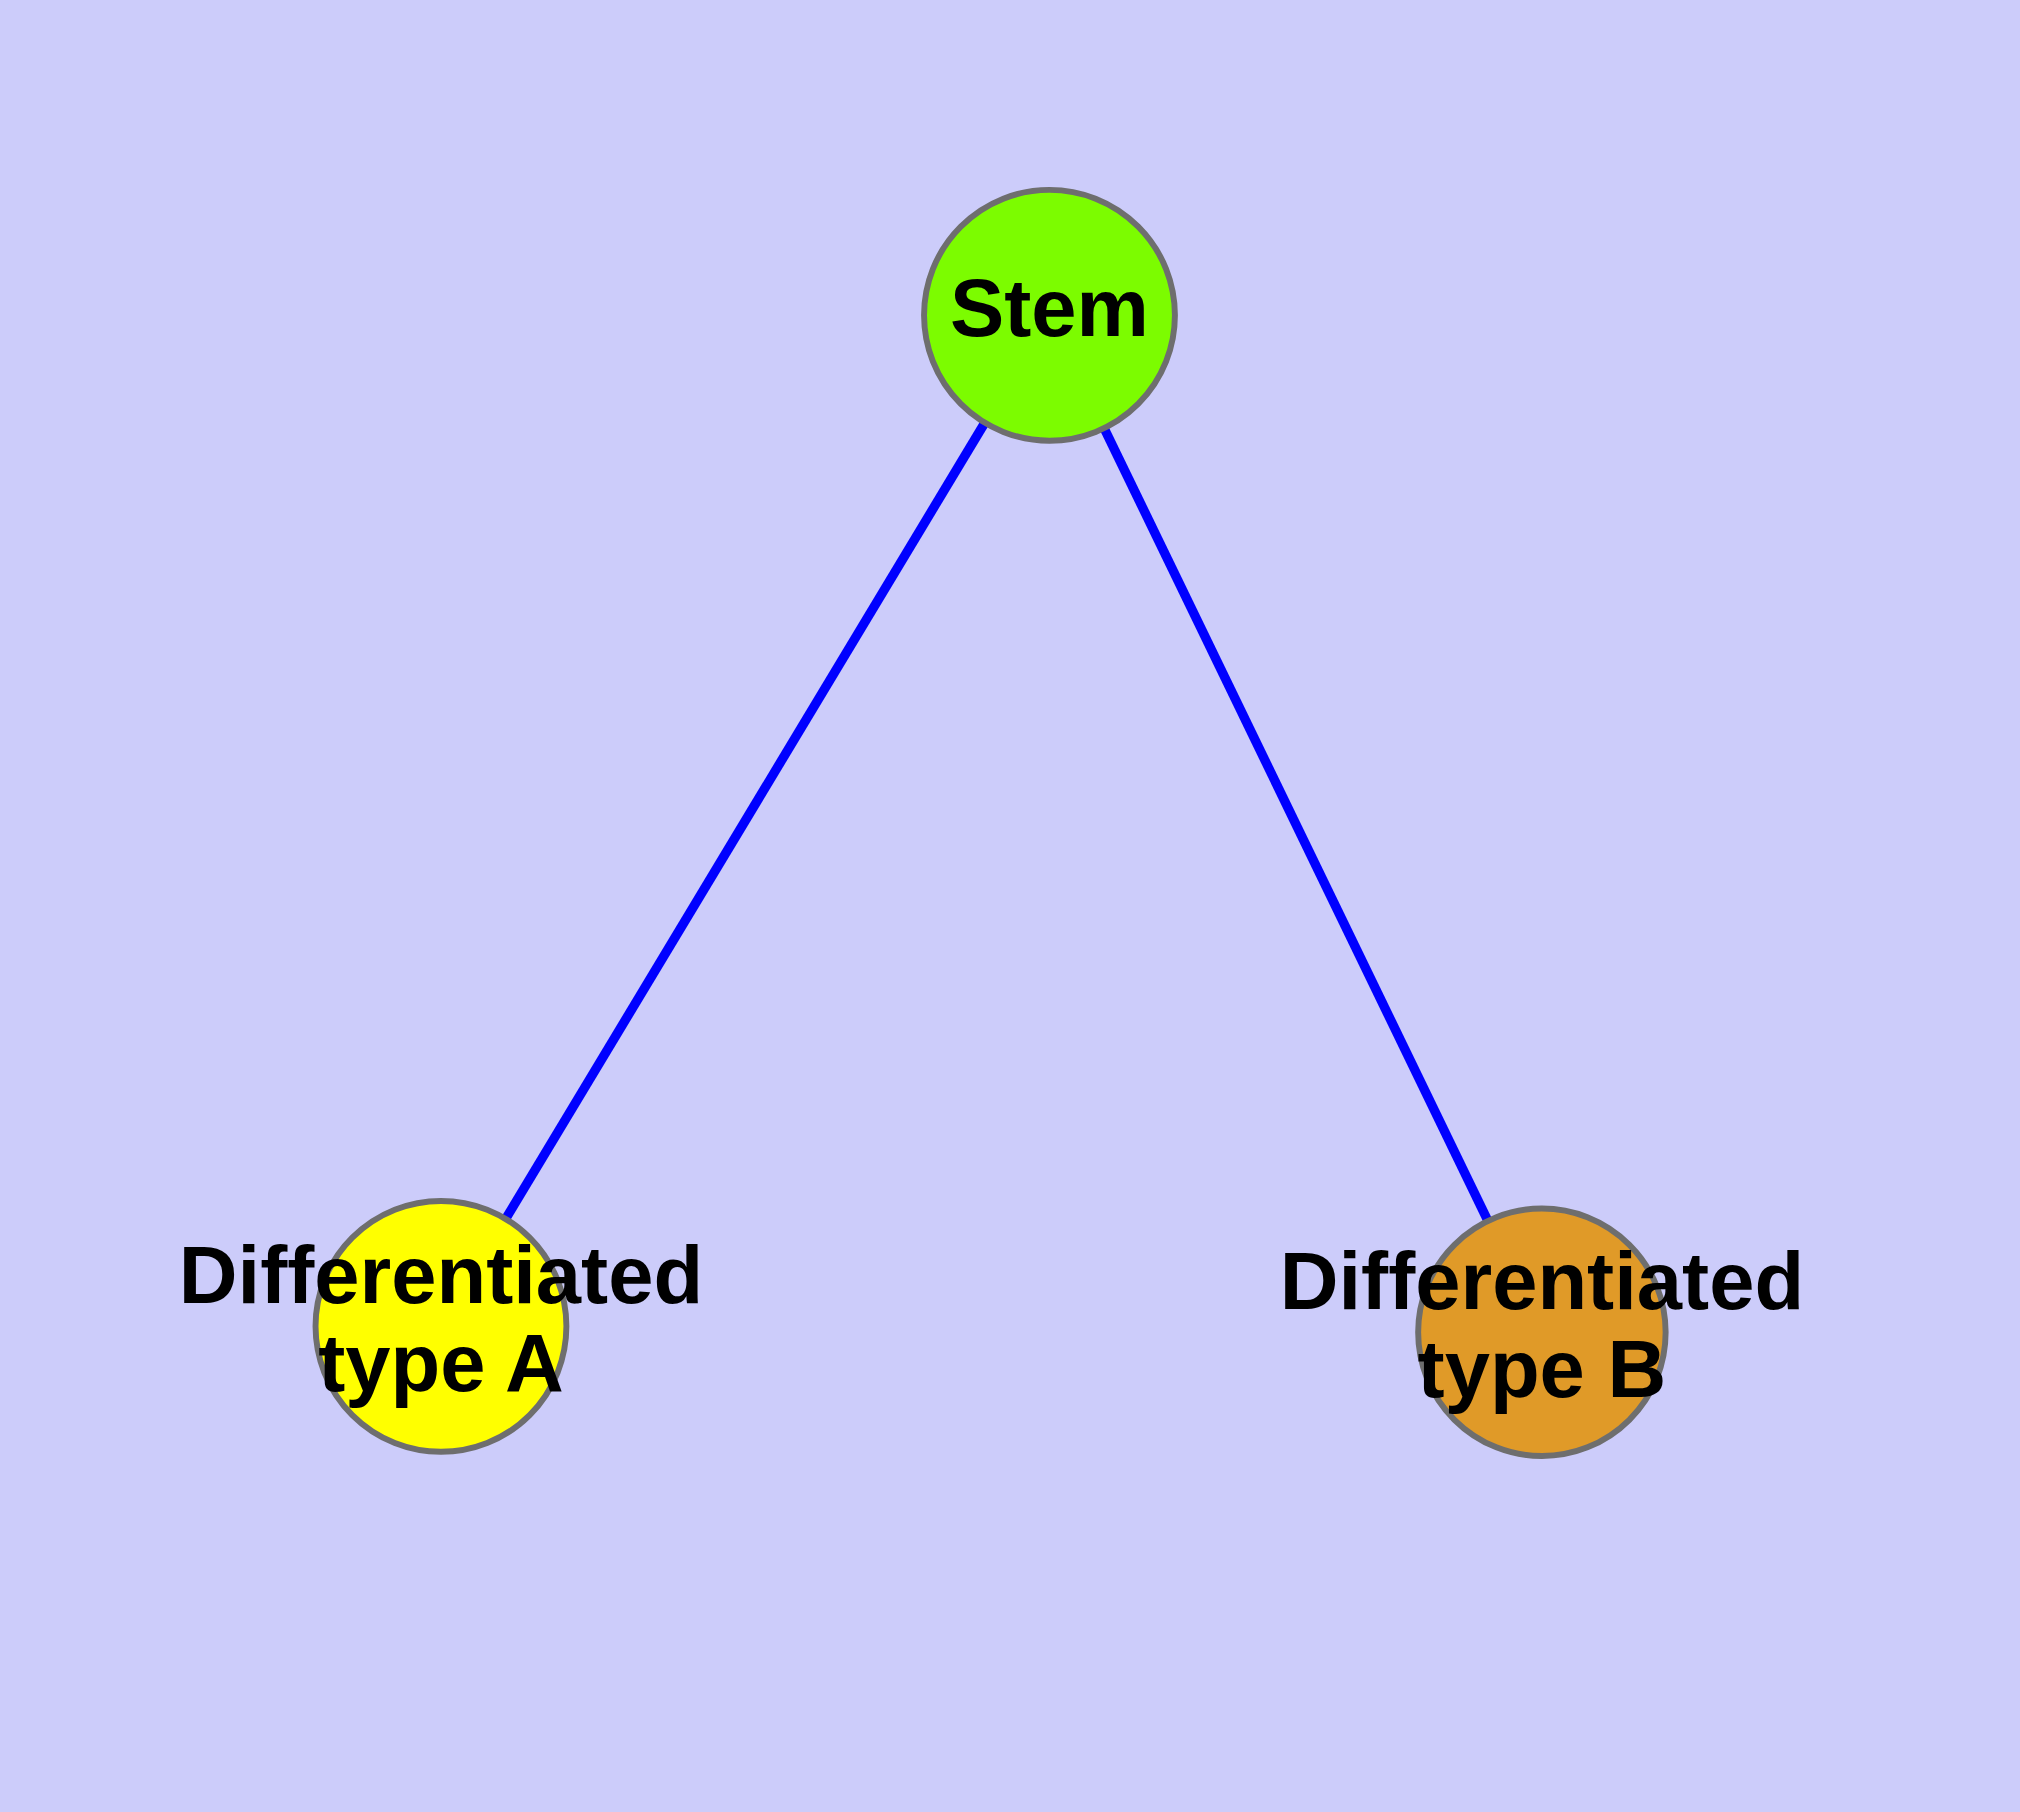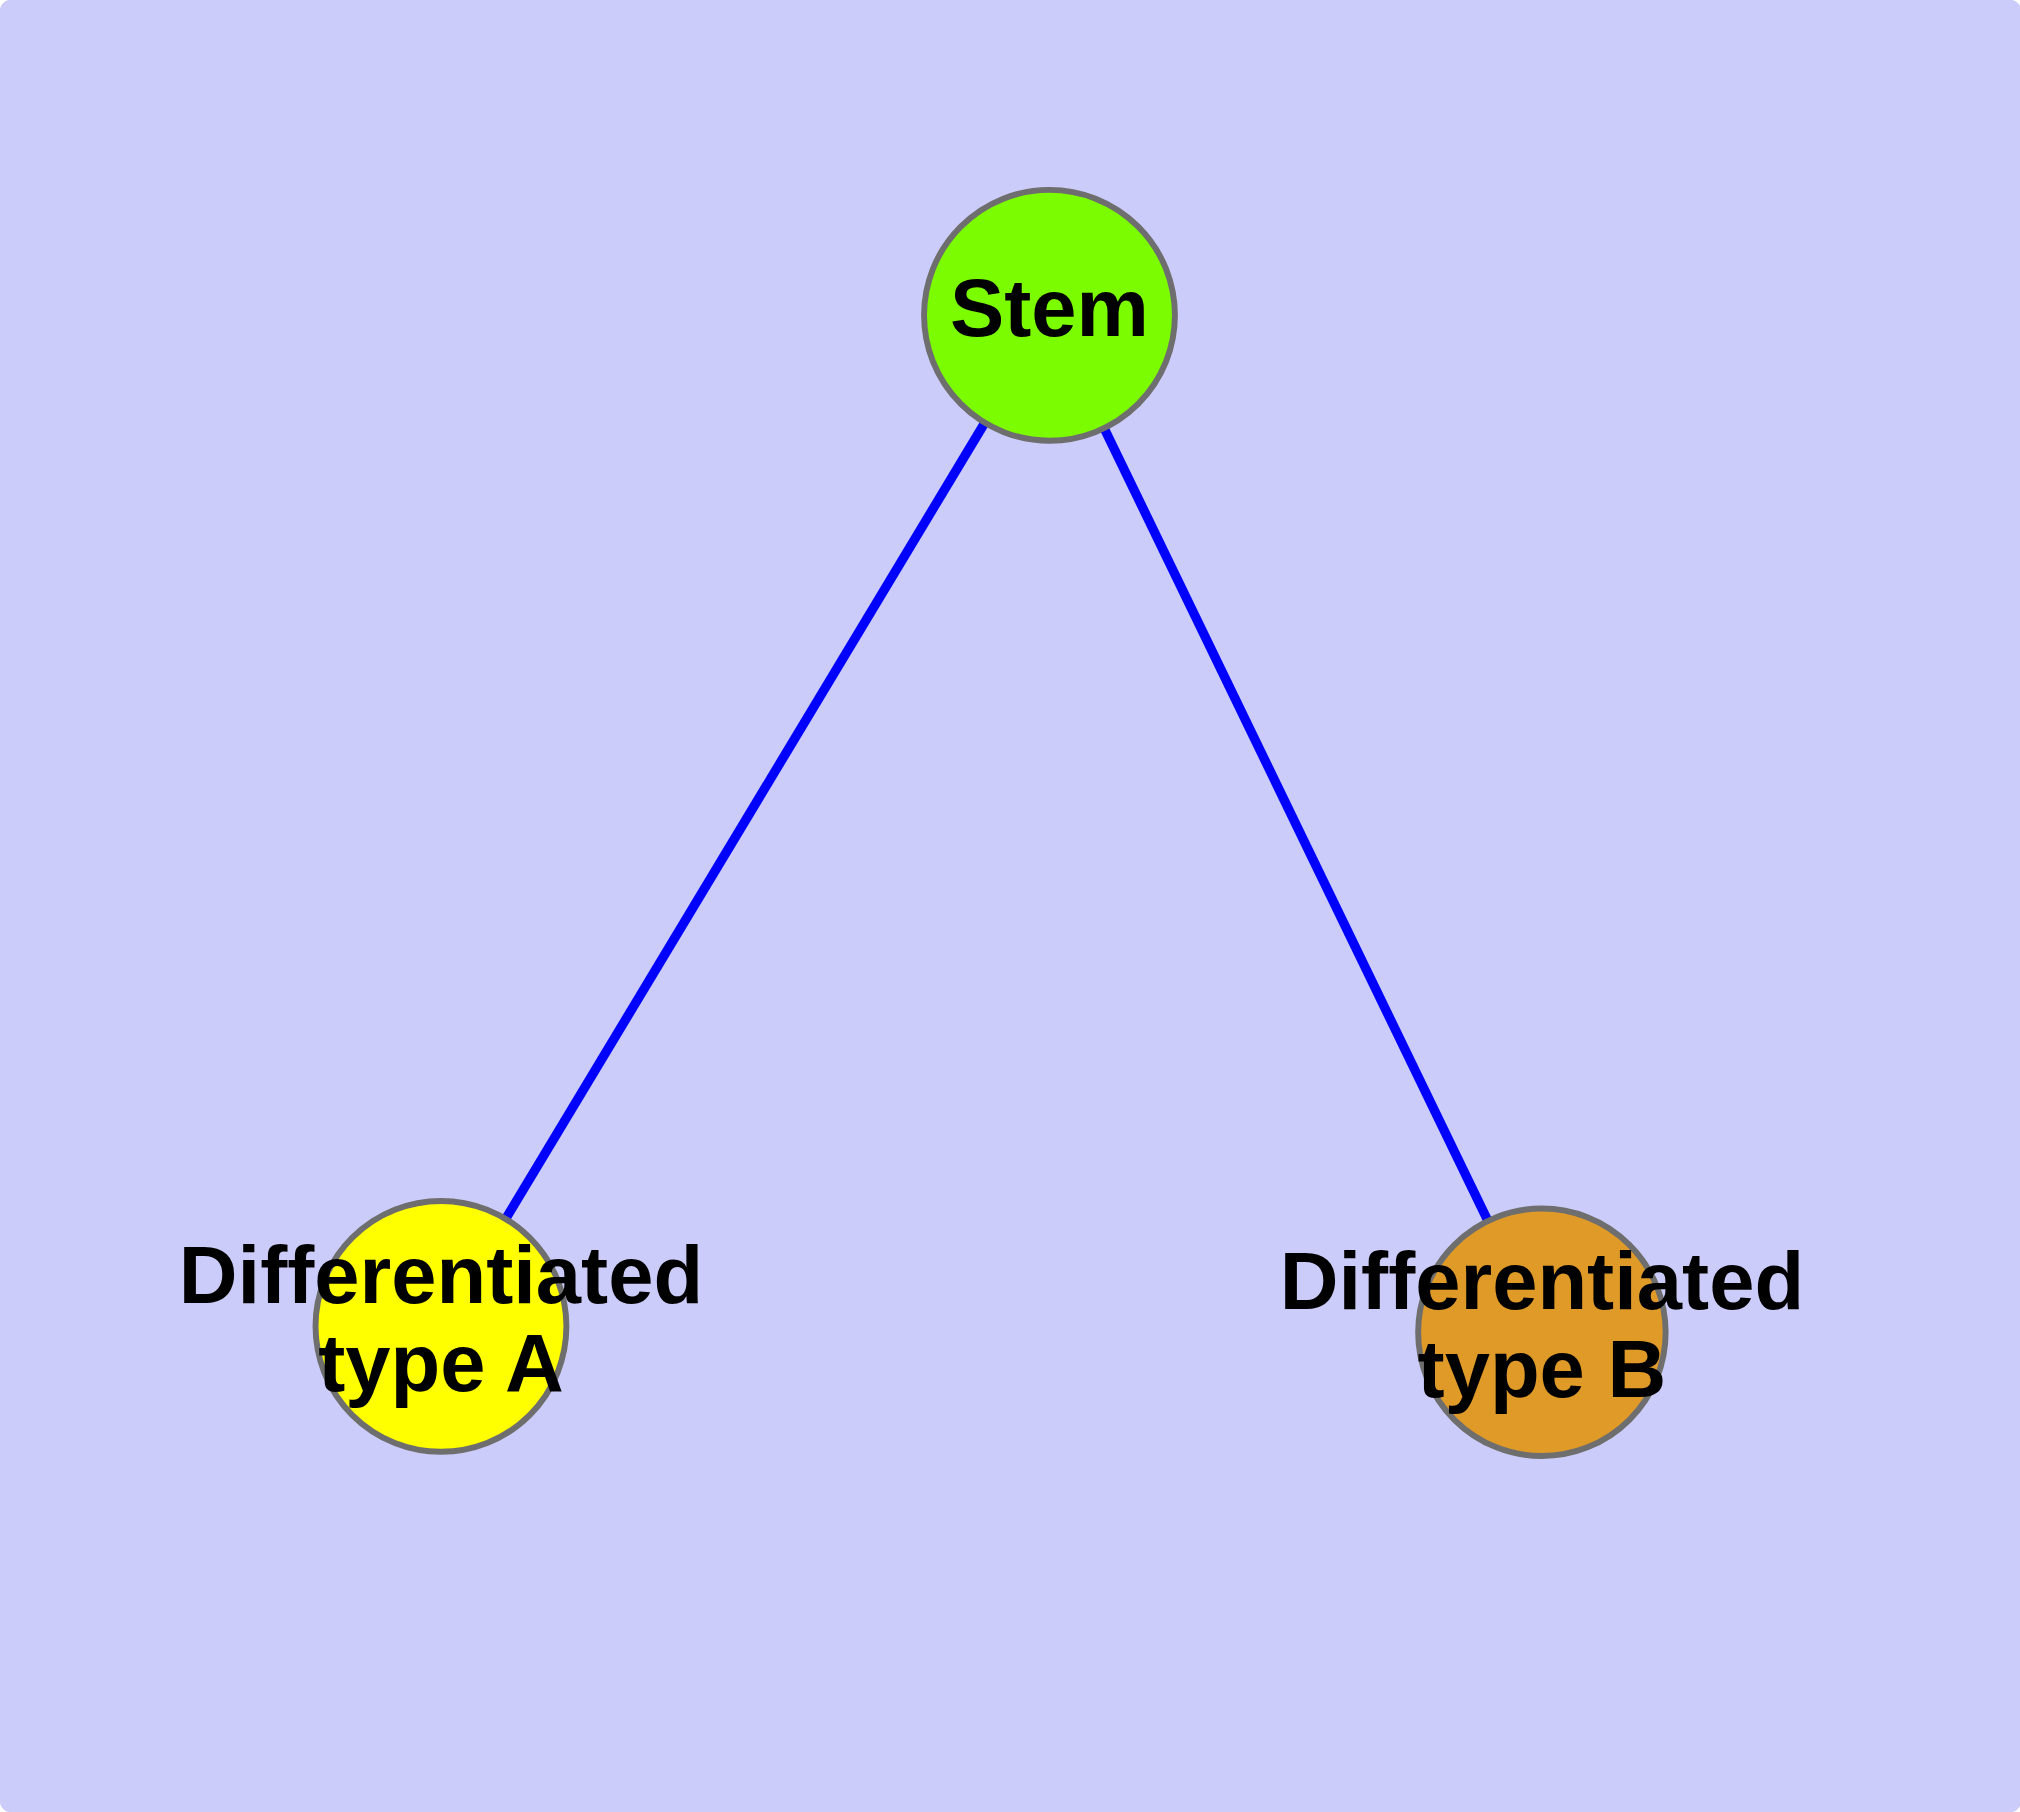--- a/index.html
+++ b/index.html
@@ -7,21 +7,20 @@
     margin: 0;
     padding: 0;
     background: #ffffff;
   }
   #canvas {
     position: relative;
     width: 2021px;
     height: 1812px;
     overflow: hidden;
     font-family: "Liberation Sans", "DejaVu Sans", sans-serif;
-    border-radius: 11px;
   }
   #graph-svg {
     position: absolute;
     top: 0;
     left: 0;
     width: 2021px;
     height: 1812px;
     display: block;
   }
   .node-label {

